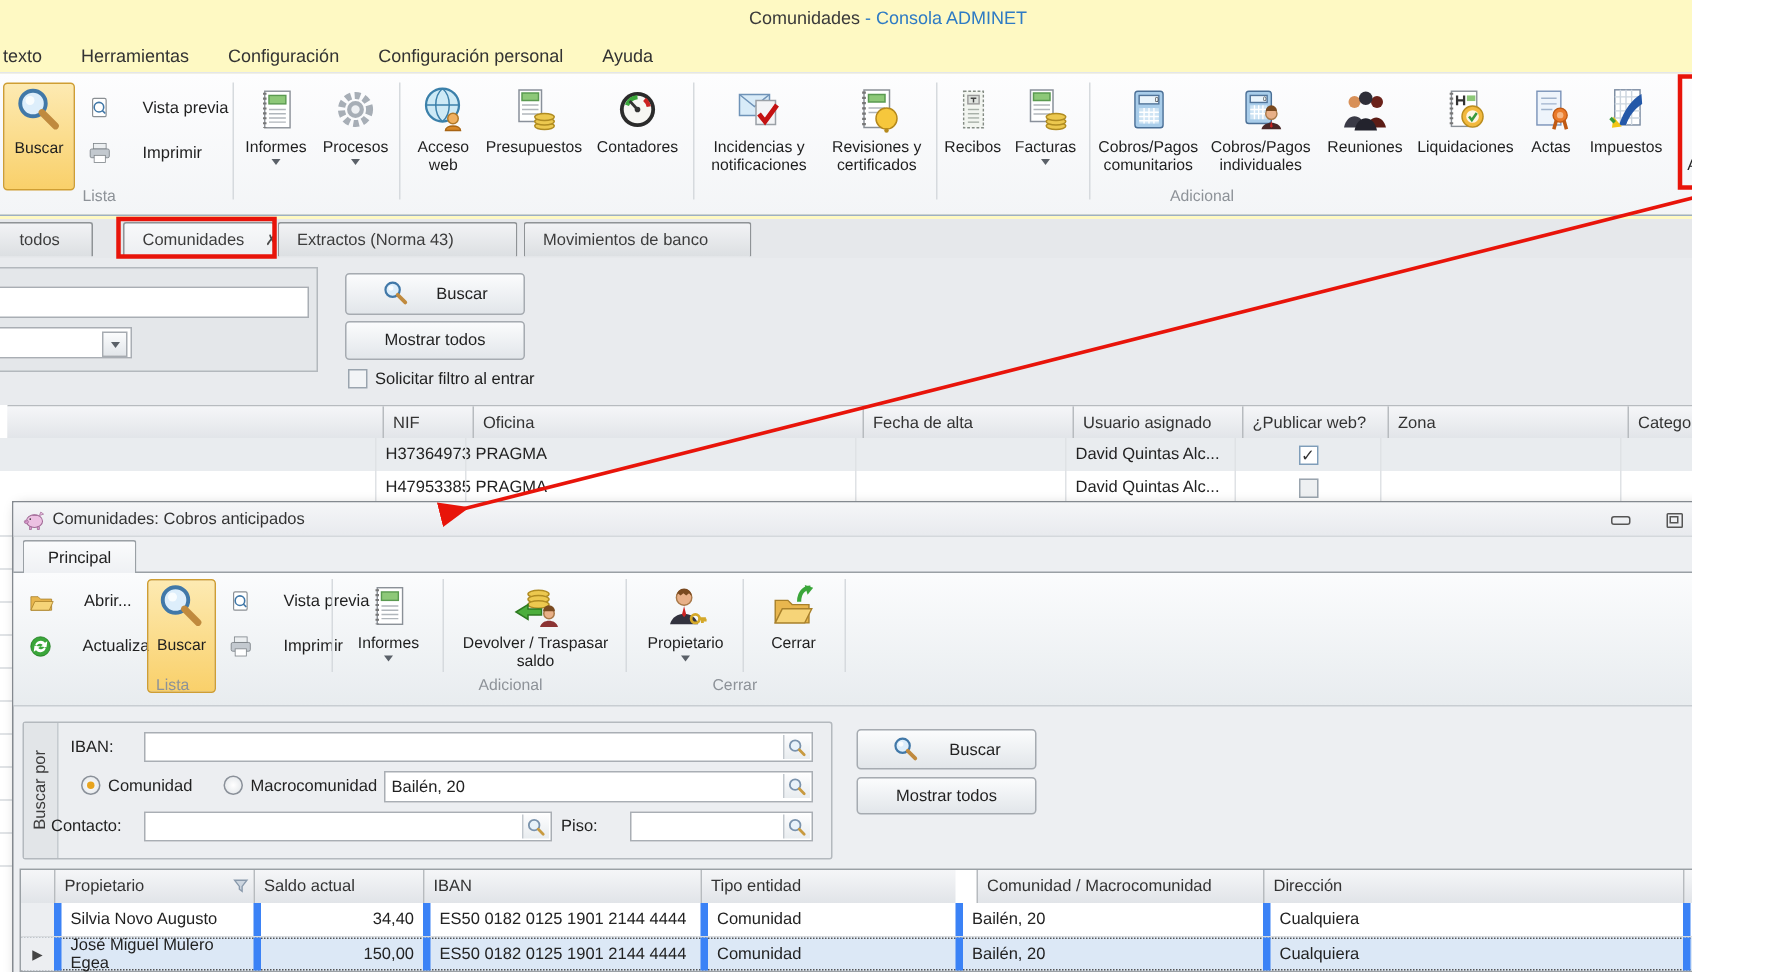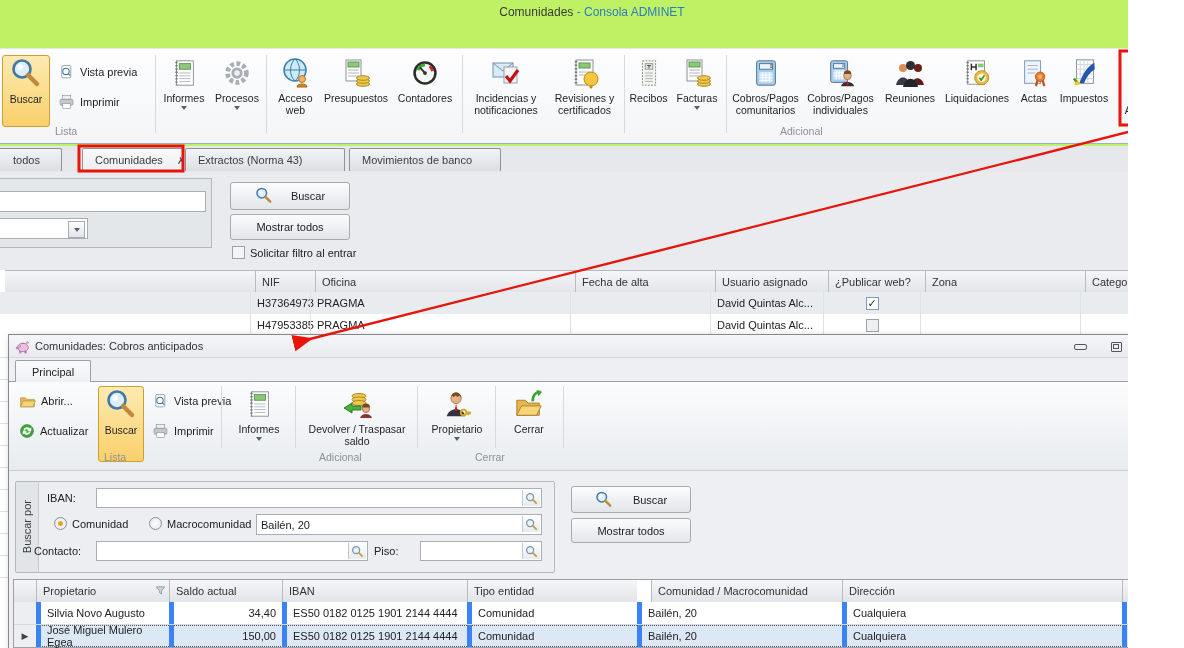--- a/index.html
+++ b/index.html
@@ -1,33 +1,33 @@
 <!DOCTYPE html>
 <html><head>
 <meta charset="utf-8">
 <style>
   html,body{margin:0;padding:0;background:#fff;}
   #page{position:relative;width:1128px;height:648px;overflow:hidden;
-        font-family:"Liberation Sans","DejaVu Sans",sans-serif;font-size:11px;color:#222;background:#bef264;}
+        font-family:"Liberation Sans","DejaVu Sans",sans-serif;font-size:11px;color:#222;background:#fef9c3;}
   .abs{position:absolute;}
   
   #titlebar{left:0;top:0;width:1184px;height:22px;text-align:center;font-size:12px;padding-top:5px;color:#3a3a3a;}
   #titlebar .sub{color:#2e7bc4;}
   #menubar{left:0;top:27px;height:20px;display:flex;gap:0;font-size:12px;color:#333;}
   .menu-item{padding:3px 0;margin-right:26px;}
   
   #ribbon{left:0;top:48px;width:1184px;height:94px;background:linear-gradient(#fdfdfe,#f3f5f7);border-top:1px solid #e3e6ea;border-bottom:1px solid #9db0c4;}
   .rbtn{display:flex;flex-direction:column;align-items:center;justify-content:flex-start;height:74px;}
   .rbtn .ric{width:34px;height:36px;display:flex;align-items:center;justify-content:center;}
   .rbtn .rlbl{text-align:center;line-height:12px;font-size:10.5px;color:#1f1f1f;margin-top:1px;}
   .dd{width:0;height:0;border-left:3px solid transparent;border-right:3px solid transparent;border-top:4px solid #5a6068;margin-top:2px;}
   .hl{background:linear-gradient(#fdeab2,#f9d06a);border:1px solid #cf9e33;border-radius:3px;}
   .sep{width:1px;height:78px;background:#d6dade;margin:0 2px;}
   .grplbl{color:#8d9298;font-size:10.5px;}
-  .smallbtn{display:flex;align-items:center;gap:5px;font-size:11px;color:#1f1f1f;height:22px;}
+  .smallbtn{display:flex;align-items:center;gap:20px;font-size:11px;color:#1f1f1f;height:22px;}
   
   #tabbar{left:0;top:146px;width:1184px;height:26px;background:#e6e8eb;border-bottom:1px solid #9aa0a5;}
   .tab{position:absolute;top:2px;height:23px;background:linear-gradient(#f2f3f5,#dcdfe2);border:1px solid #8f9396;border-bottom:none;border-radius:2px 2px 0 0;display:flex;align-items:center;padding:0 12px;color:#3c3c3c;box-sizing:border-box;}
   .tab.active{background:linear-gradient(#f8f9fa,#eceef1);}
   .tab .x{margin-left:14px;font-weight:bold;color:#4a4a4a;font-size:10px;}
   
   #content{left:0;top:172px;width:1184px;height:476px;background:#e9ebee;}
   .btn{background:linear-gradient(#fbfcfd,#e2e6ea);border:1px solid #a6abb1;border-radius:3px;display:flex;align-items:center;justify-content:center;font-size:11px;color:#222;box-sizing:border-box;}
   .inp{background:#fff;border:1px solid #a9aeb4;box-sizing:border-box;font-size:11px;padding:2px 4px;display:flex;align-items:center;}
   .cb{width:13px;height:13px;border:1px solid #9aa4ae;background:#f2f4f6;display:inline-flex;align-items:center;justify-content:center;font-size:11px;color:#333;box-sizing:border-box;}
@@ -242,20 +242,27 @@
           <path d="M1.5 2h9L7 6.5V10L5 8.5V6.5z" fill="#cdd6e0" stroke="#8a9aac"></path>
         </symbol>
 </defs>
 </svg>
 
 <div id="titlebar" class="abs">
   <span>Comunidades</span>
   <span class="sub"> </span><span class="sub">- Consola ADMINET</span>
 </div>
 
+<div id="menubar" class="abs">
+  <span class="menu-item" style="margin-left:2px">texto</span>
+  <span class="menu-item">Herramientas</span>
+  <span class="menu-item">Configuración</span>
+  <span class="menu-item">Configuración personal</span>
+  <span class="menu-item">Ayuda</span>
+</div>
 
 <div id="ribbon" class="abs">
   <div class="abs hl" style="left:2px;top:6px;width:46px;height:70px">
     <div class="rbtn" style="width:100%">
       <div class="ric">
             <svg width="32" height="32">
               <use href="#i-magnifier"></use>
             </svg>
           </div>
       <div class="rlbl">Buscar</div>

